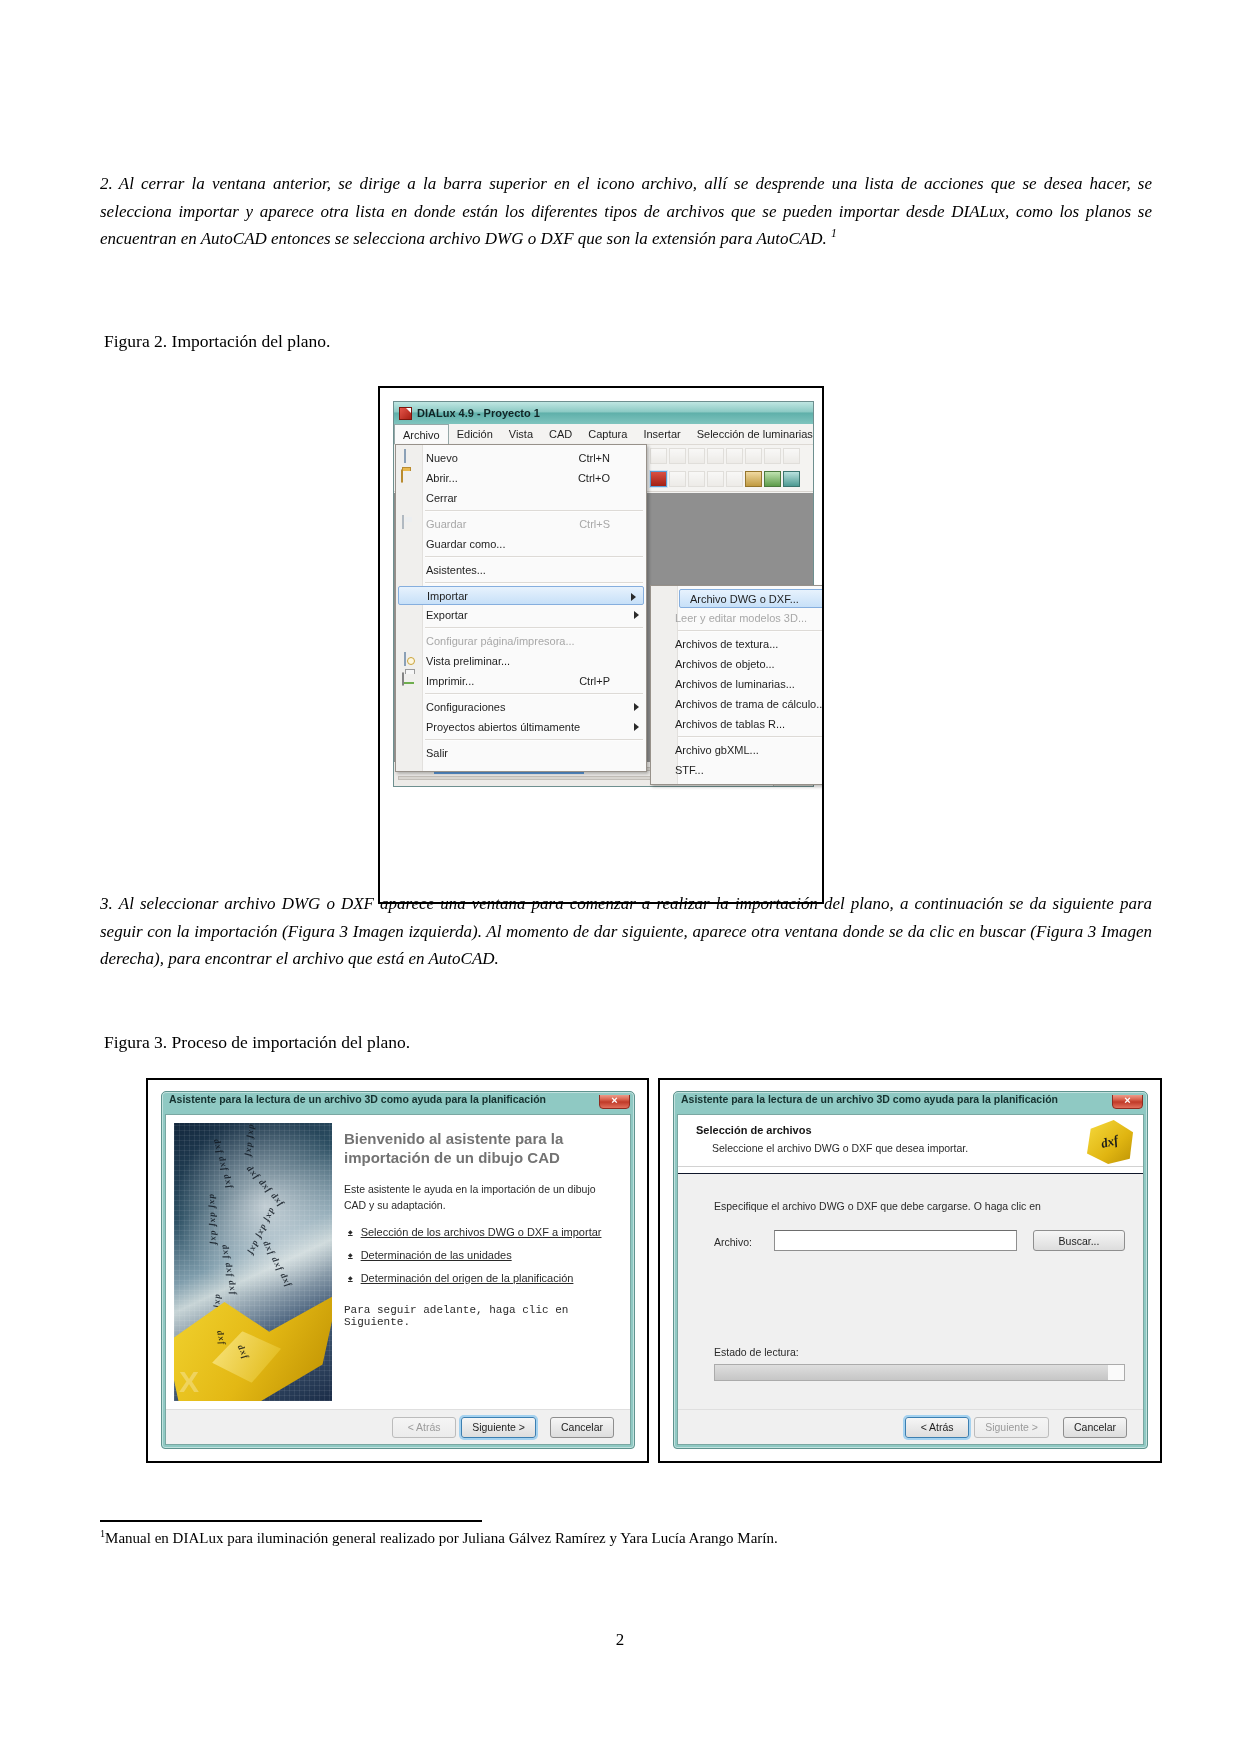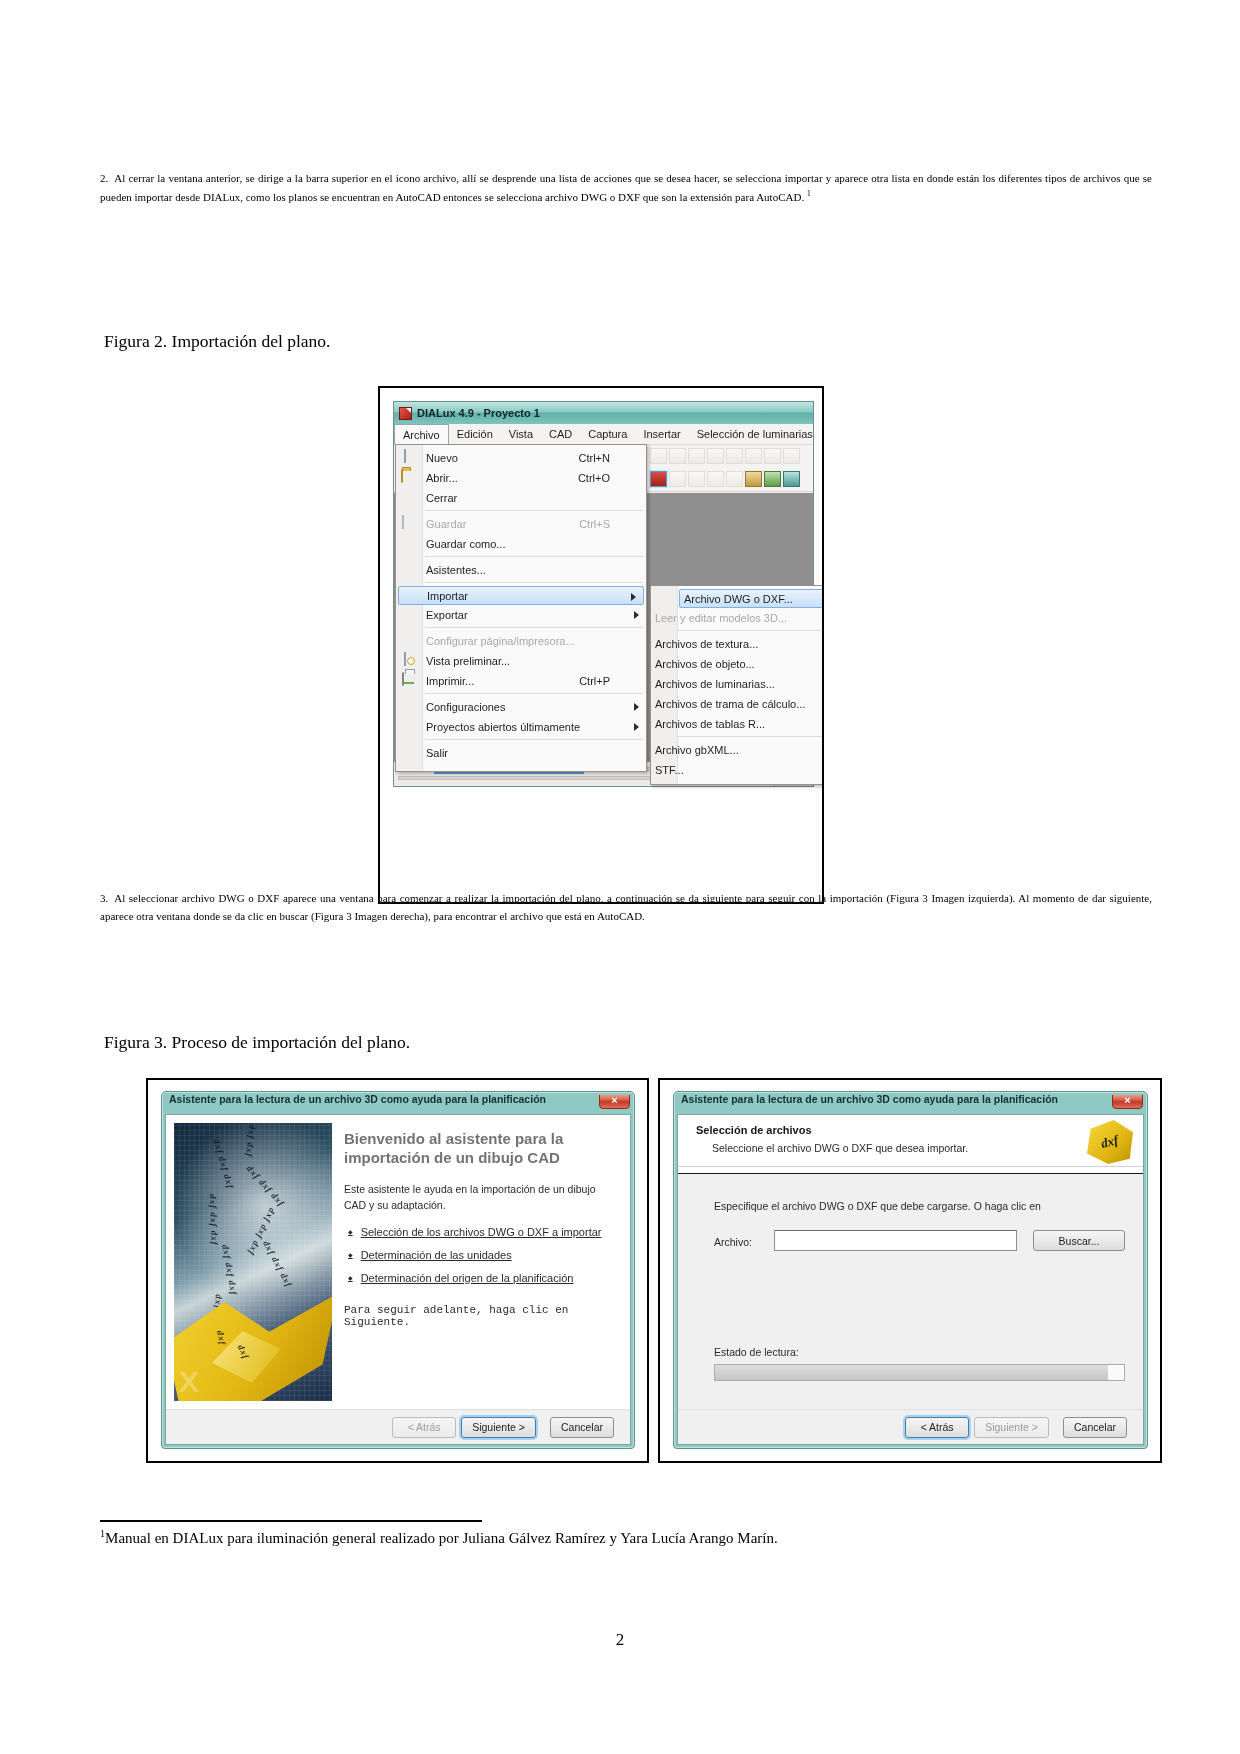--- a/index.html
+++ b/index.html
@@ -2,21 +2,21 @@
 <html><head>
 <meta charset="utf-8">
 <style>
   * { box-sizing: border-box; margin: 0; padding: 0; }
   html,body { background:#fff; }
   .page {
     position: relative; width: 1240px; height: 1754px; background: #fff;
     font-family: "Liberation Serif", serif; color: #000; overflow: hidden;
   }
   
-  .para { position: absolute; font-size: 11px; line-height: 1.62; text-align: justify; }
+  .para { position: absolute; font-size: 17px; line-height: 1.62; text-align: justify; font-style: italic; }
   .para .num { padding-right: 6px; }
   sup { font-size: 68%; vertical-align: super; }
   .caption { position: absolute; font-size: 17.5px; }
   .fn-rule { position: absolute; left: 100px; top: 1520px; width: 382px; height: 2px; background: #000; }
   .footnote { position: absolute; left: 100px; top: 1528px; width: 1052px; font-size: 15px; }
   .pageno { position: absolute; top: 1630px; left: 0; width: 100%; text-align: center; font-size: 17px; }
 
   
   .figbox { position: absolute; border: 2px solid #000; background: #fff; overflow: hidden; }
   .fig2 { left: 378px; top: 386px; width: 446px; height: 518px; }
@@ -62,27 +62,27 @@
 
   
   .menu { position: absolute; background: #fafafa; border: 1px solid #97918a;
     box-shadow: 2px 2px 3px rgba(0,0,0,.25); font-family: "Liberation Sans", sans-serif;
     font-size: 11px; color: #1e1e1e; padding: 3px 0; }
   .menu::before { content:""; position:absolute; left:0; top:0; bottom:0; width:26px;
     background:#f0efed; border-right:1px solid #e2e0dd; }
   .dropdown { left: 15px; top: 56px; width: 252px; height: 328px; z-index: 5; }
   .submenu  { left: 270px; top: 197px; width: 212px; height: 200px; z-index: 6; }
   .mi { position: relative; display: flex; align-items: center; height: 20px; padding: 0 8px 0 30px; }
-  .submenu .mi { padding-left: 4px; }
+  .submenu .mi { padding-left: 24px; }
   .mi .lbl { white-space: nowrap; }
   .mi .sc { margin-left: auto; padding-right: 28px; white-space: nowrap; }
   .mi.disabled { color: #a8a8a8; }
   .mi.hl { background: linear-gradient(#e7f2fd,#c7e0f8); border: 1px solid #85aede;
            border-radius: 2px; height: 19px; margin: 0 2px; padding-left: 28px; }
-  .submenu .mi.hl { padding-left: 4px; margin-left: 28px; }
+  .submenu .mi.hl { padding-left: 10px; margin-left: 28px; }
   .arrow { position: absolute; right: 7px; top: 6px; width: 0; height: 0;
     border-top: 4px solid transparent; border-bottom: 4px solid transparent; border-left: 5px solid #2b2b2b; }
   .msep { height: 1px; border-top: 1px solid #dddad6; border-bottom: 1px solid #fdfdfd;
     margin: 2px 3px 2px 29px; }
   .submenu .msep { margin-left: 10px; }
   .mic { position: absolute; left: 5px; top: 2px; width: 16px; height: 16px; }
   .mi.disabled .mic { opacity: .45; }
   .ic-new { width: 11px; height: 14px; margin: 1px 0 0 3px; background: #fff; border: 1px solid #8ba0b6; }
   .ic-folder { width: 15px; height: 10px; margin-top: 4px; border-radius: 1px;
     background: linear-gradient(#ffe9a8,#e9b84e); border: 1px solid #b98b2f; position: relative; }

